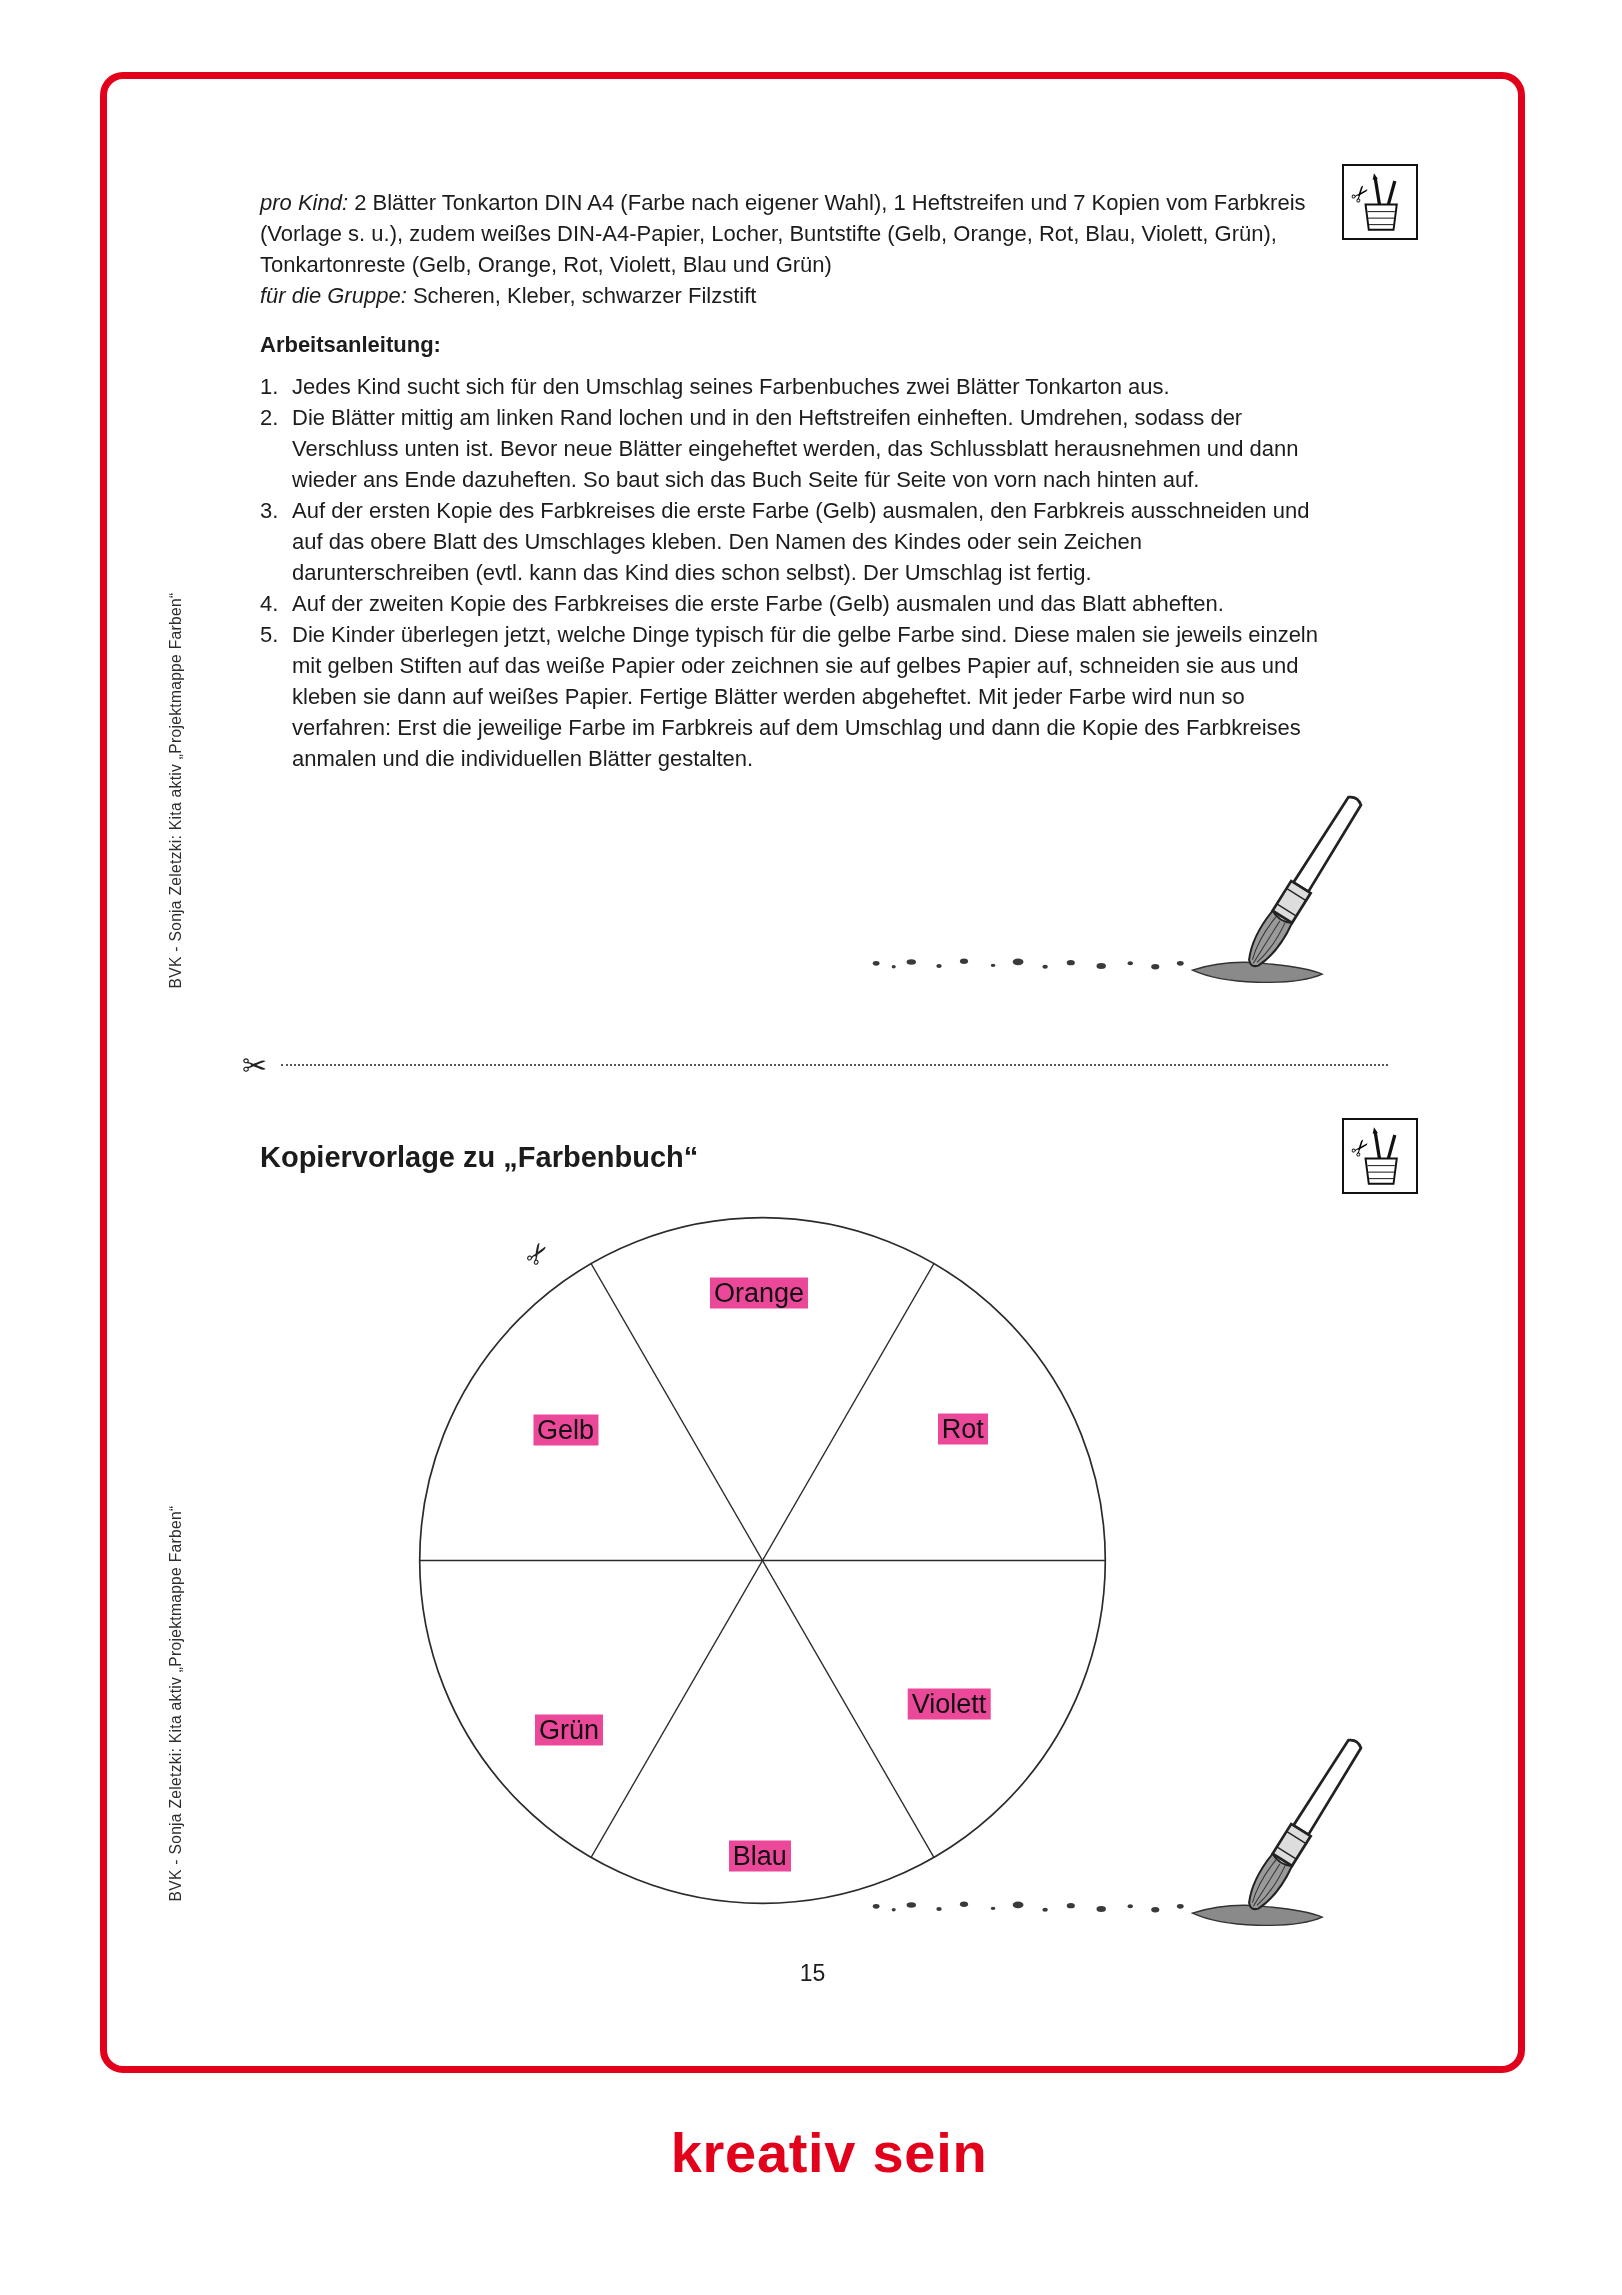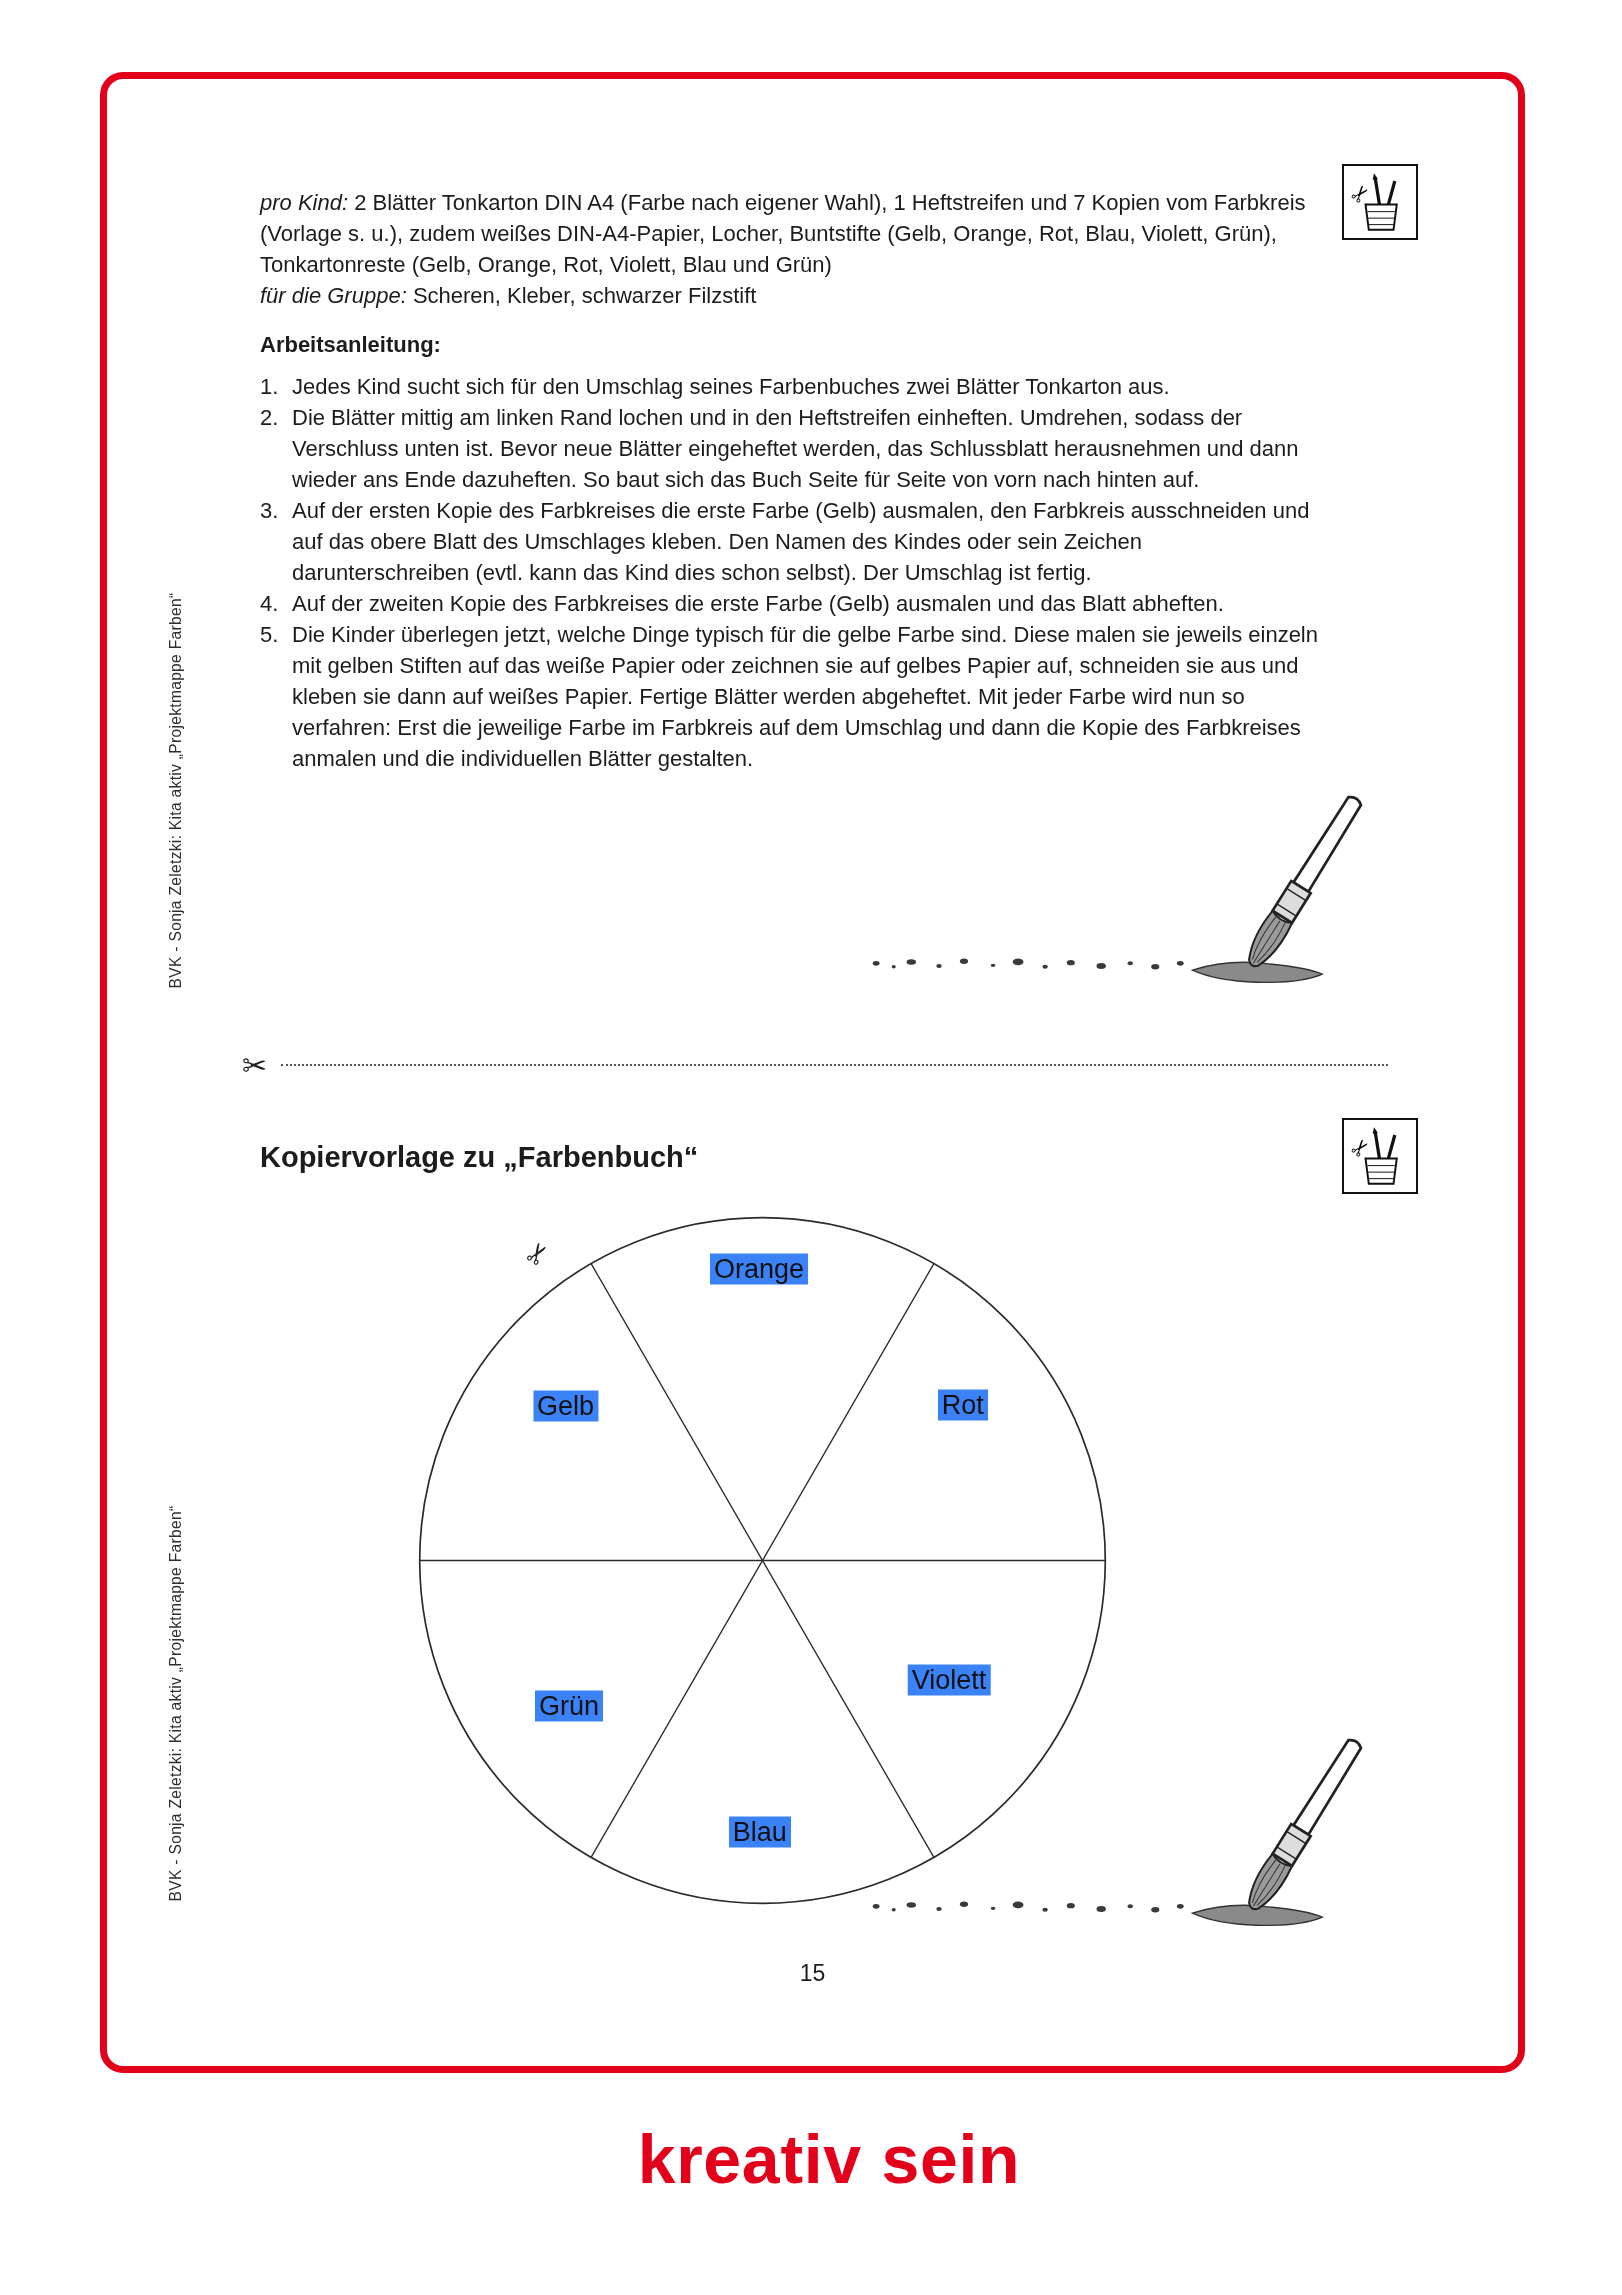--- a/index.html
+++ b/index.html
@@ -57,39 +57,39 @@
   .cutline .line { position:absolute; left:39px; right:0; top:15px; border-top:2px dotted #555; }
   .cutline .scissors-glyph { position:absolute; left:0; top:-1.4px; font-size:30px; color:#222; }
 
   .template-title { position:absolute; left:153px; top:1062px; font-size:29px; font-weight:bold; }
 
   
   .wheel { position:absolute; left:310px; top:1136px; width:691px; height:691px; }
   .wheel svg { position:absolute; left:0; top:0; width:100%; height:100%; }
   .wheel-label {
     position:absolute; transform:translate(-50%,-50%);
-    font-size:27px; color:#111; white-space:nowrap; background:#3b82f6; padding:0 4px;
+    font-size:27px; color:#111; white-space:nowrap; background:#ec4899; padding:0 4px;margin-top:24px;
   }
   .wl0 { left:49.5%; top:7.8%; }
   .wl1 { left:79%;   top:27.5%; }
   .wl2 { left:77%;   top:67.3%; }
   .wl3 { left:49.6%; top:89.3%; }
   .wl4 { left:22%;   top:71%;text-align:right; }
   .wl5 { left:21.5%; top:27.6%; }
   .wheel-scissors {
     position:absolute; left:17.5%; top:5.6%;
     transform:translate(-50%,-50%) rotate(-58deg);
     font-size:28px; color:#222; background:#fff; padding:1.4px;
   }
 
   .page-number { position:absolute; left:0; width:100%; top:1881px; text-align:center; font-size:23px; }
 
   .footer-brand {
     position:absolute; left:0; width:100%; top:2120px; text-align:center;
-    font-size:68px; font-weight:bold; color:#e2001a; letter-spacing:0.7px;padding-left:35px;
+    font-size:56px; font-weight:bold; color:#e2001a; letter-spacing:0.7px;padding-left:35px;
   }
 
   .defs-holder { position:absolute; width:0; height:0; overflow:hidden; }
 </style>
 </head>
 <body>
 
 <svg class="defs-holder" aria-hidden="true">
   <symbol id="brush-art" viewBox="0 0 790 290">
     <g fill="#3a3a3a">

